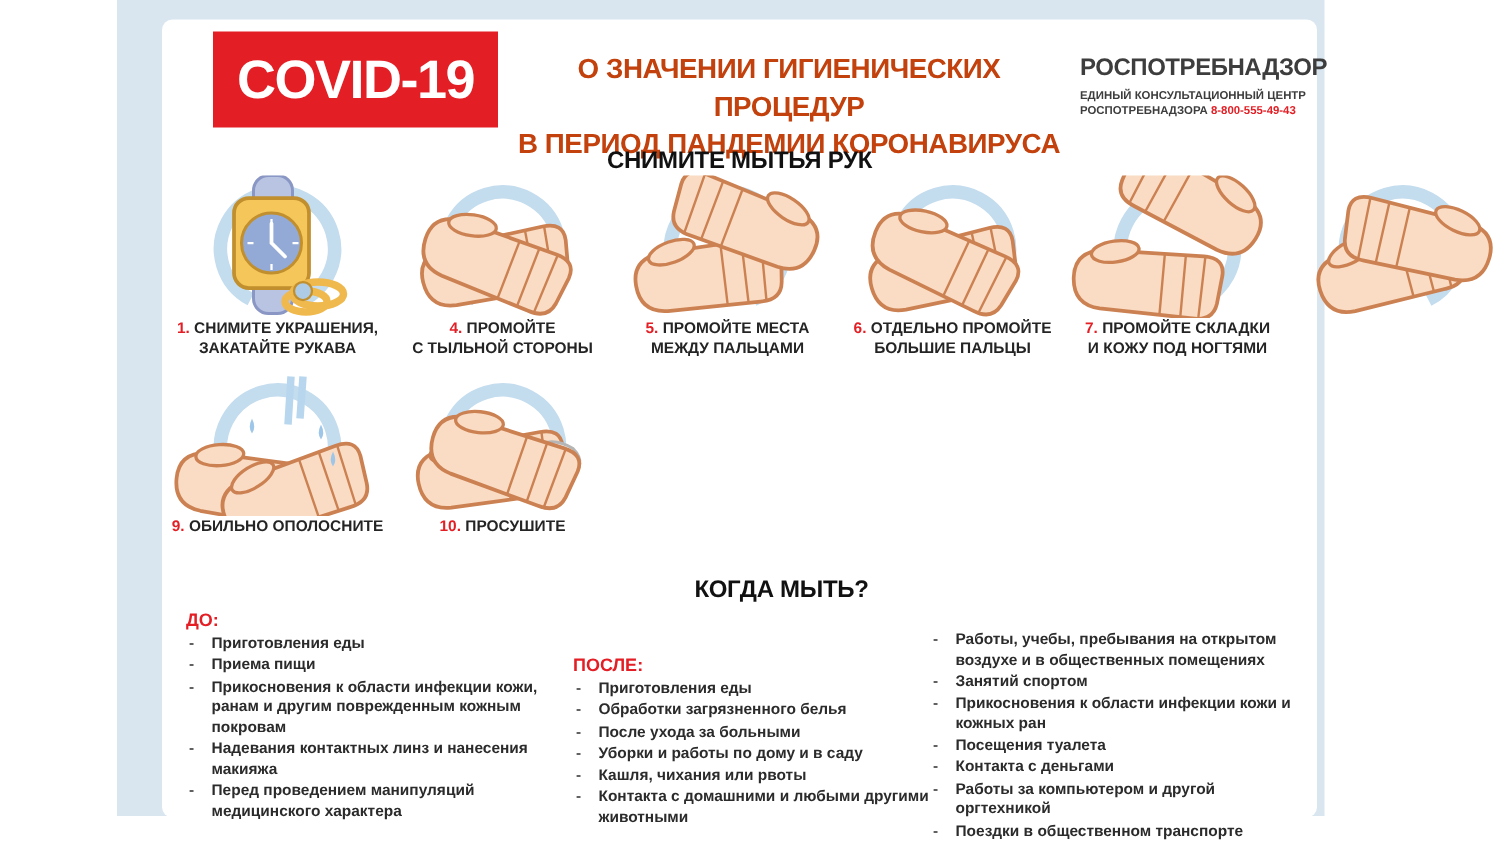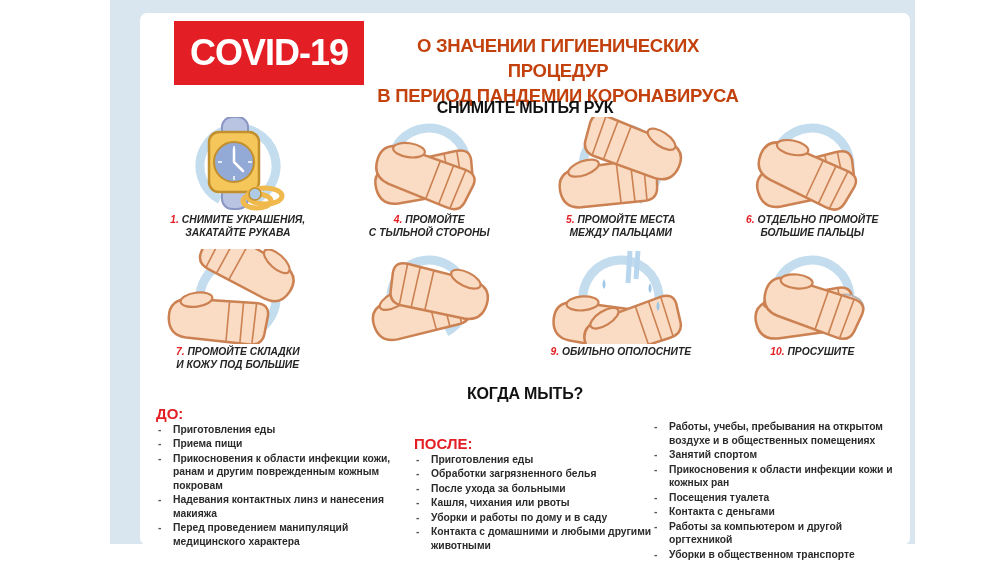--- a/index.html
+++ b/index.html
@@ -1,53 +1,53 @@
 <!DOCTYPE html>
 <html><head>
 <meta charset="utf-8">
 <style>
   html,body{margin:0;padding:0;background:#ffffff;width:1000px;height:562px;overflow:hidden;
     font-family:"Liberation Sans", sans-serif;}
   .stage{position:relative;width:1000px;height:562px;background:#ffffff;}
-  .poster{position:absolute;left:110px;top:0;width:805px;height:544px;background:#d9e6f0;}
+  .poster{position:absolute;left:78px;top:0;width:805px;height:544px;background:#d9e6f0;}
   .card{position:absolute;left:30px;top:13px;width:770px;height:532px;background:#ffffff;border-radius:7px;}
 
   
   .hdr{position:absolute;left:0;top:0;width:770px;height:92px;}
   .badge{position:absolute;left:34px;top:8px;width:190px;height:64px;background:#e31e24;
     color:#ffffff;display:flex;align-items:center;justify-content:center;
     font-weight:bold;font-size:36px;letter-spacing:-1px;}
   .title{position:absolute;left:232px;top:20px;width:372px;text-align:center;color:#c2410c;
     font-weight:bold;font-size:18.5px;line-height:25px;letter-spacing:-0.3px;}
   .agency{position:absolute;left:612px;top:24px;width:158px;}
   .agency-name{font-size:16px;font-weight:bold;color:#3d3d3d;letter-spacing:-0.3px;white-space:nowrap;}
   .agency-sub{margin-top:4px;font-size:7.6px;font-weight:bold;color:#3d3d3d;line-height:10px;}
   .agency-sub .phone{color:#e31e24;}
 
   .sec-h{position:absolute;width:770px;text-align:center;font-size:16px;font-weight:bold;
     color:#111;letter-spacing:-0.2px;}
   .sec-h.method{top:86px;}
-  .sec-h.when{top:372px;}
+  .sec-h.when{top:372px;padding-left:28px;}
 
   
   .steps{position:absolute;left:2px;top:104px;width:766px;height:268px;
-    display:grid;grid-template-columns:repeat(4,1fr);grid-template-rows:132px 132px;font-style:italic;}
+    display:grid;grid-template-columns:repeat(6,1fr);grid-template-rows:132px 132px;}
   .step{display:flex;flex-direction:column;align-items:center;}
   .illus{width:150px;height:95px;}
   .cap{margin-top:1px;font-size:10.3px;font-weight:bold;color:#242424;text-align:center;line-height:13px;}
   .cap .num{color:#e31e24;}
   .cap .lbl{white-space:pre-line;}
 
   
   .when-cols{position:absolute;left:16px;top:394px;width:744px;display:flex;}
   .wcol{font-size:10.3px;color:#2b2b2b;font-weight:bold;line-height:13.5px;}
   .wcol.c1{width:258px;}
   .wcol.c2{width:238px;margin-top:30px;}
   .wcol.c3{width:248px;padding-top:13px;}
-  .wcol h3{margin:0 0 2px 0;font-size:15px;color:#e31e24;font-weight:bold;}
+  .wcol h3{margin:0 0 2px 0;font-size:12px;color:#e31e24;font-weight:bold;}
   .wcol ul{margin:0;padding:0;list-style:none;}
   .wcol li{position:relative;padding-left:17px;margin:0 0 1px 0;}
   .wcol li::before{content:"-";position:absolute;left:2px;top:0;color:#555;}
 </style>
 </head>
 <body>
 
 <svg width="0" height="0" style="position:absolute">
   <defs>
     <g id="ring">
@@ -73,20 +73,28 @@
 
 <div class="stage">
   <div class="poster">
     <div class="card">
 
       <div class="hdr">
         <div class="badge">COVID-19</div>
         <div class="title">
           <div>О ЗНАЧЕНИИ ГИГИЕНИЧЕСКИХ ПРОЦЕДУР</div>
           <div>В ПЕРИОД ПАНДЕМИИ КОРОНАВИРУСА</div>
+        </div>
+        <div class="agency">
+          <div class="agency-name">РОСПОТРЕБНАДЗОР</div>
+          <div class="agency-sub">
+            <span>ЕДИНЫЙ КОНСУЛЬТАЦИОННЫЙ ЦЕНТР</span><br>
+            <span>РОСПОТРЕБНАДЗОРА</span>
+            <span class="phone">8-800-555-49-43</span>
+          </div>
         </div>
       </div>
 
       <div class="sec-h method">СНИМИТЕ МЫТЬЯ РУК</div>
 
       <div class="steps">
 
         <div class="step">
           <div class="illus">
             <svg width="150" height="95" viewBox="0 0 150 95">
@@ -161,21 +169,21 @@
           <div class="illus">
             <svg width="150" height="95" viewBox="0 0 150 95">
               <use href="#ring" transform="translate(75,49)"></use>
               <use href="#hand" transform="translate(8,38) rotate(8)"></use>
               <use href="#hand" transform="translate(142,16) scale(-1,1) rotate(-26)"></use>
             </svg>
           </div>
           <div class="cap">
             <span class="num">7.</span>
             <span class="lbl">ПРОМОЙТЕ СКЛАДКИ
-И КОЖУ ПОД БОЛЬШИЕ</span>
+И КОЖУ ПОД НОГТЯМИ</span>
           </div>
         </div>
 
         <div class="step">
           <div class="illus">
             <svg width="150" height="95" viewBox="0 0 150 95">
               <use href="#ring" transform="translate(75,49)"></use>
               <use href="#hand" transform="translate(12,48) rotate(-12)"></use>
               <use href="#hand" transform="translate(140,26) scale(-1,1) rotate(-10)"></use>
             </svg>
@@ -229,33 +237,33 @@
             <li>Надевания контактных линз и нанесения макияжа</li>
             <li>Перед проведением манипуляций медицинского характера</li>
           </ul>
         </div>
         <div class="wcol c2">
           <h3>ПОСЛЕ:</h3>
           <ul>
             <li>Приготовления еды</li>
             <li>Обработки загрязненного белья</li>
             <li>После ухода за больными</li>
+            <li>Уборки и работы по дому и в саду</li>
             <li>Кашля, чихания или рвоты</li>
-            <li>Уборки и работы по дому и в саду</li>
             <li>Контакта с домашними и любыми другими животными</li>
           </ul>
         </div>
         <div class="wcol c3">
           <ul>
             <li>Работы, учебы, пребывания на открытом воздухе и в общественных помещениях</li>
             <li>Занятий спортом</li>
             <li>Прикосновения к области инфекции кожи и кожных ран</li>
             <li>Посещения туалета</li>
             <li>Контакта с деньгами</li>
             <li>Работы за компьютером и другой оргтехникой</li>
-            <li>Уборки в общественном транспорте</li>
+            <li>Поездки в общественном транспорте</li>
           </ul>
         </div>
       </div>
 
     </div>
   </div>
 </div>
 
 </body></html>

